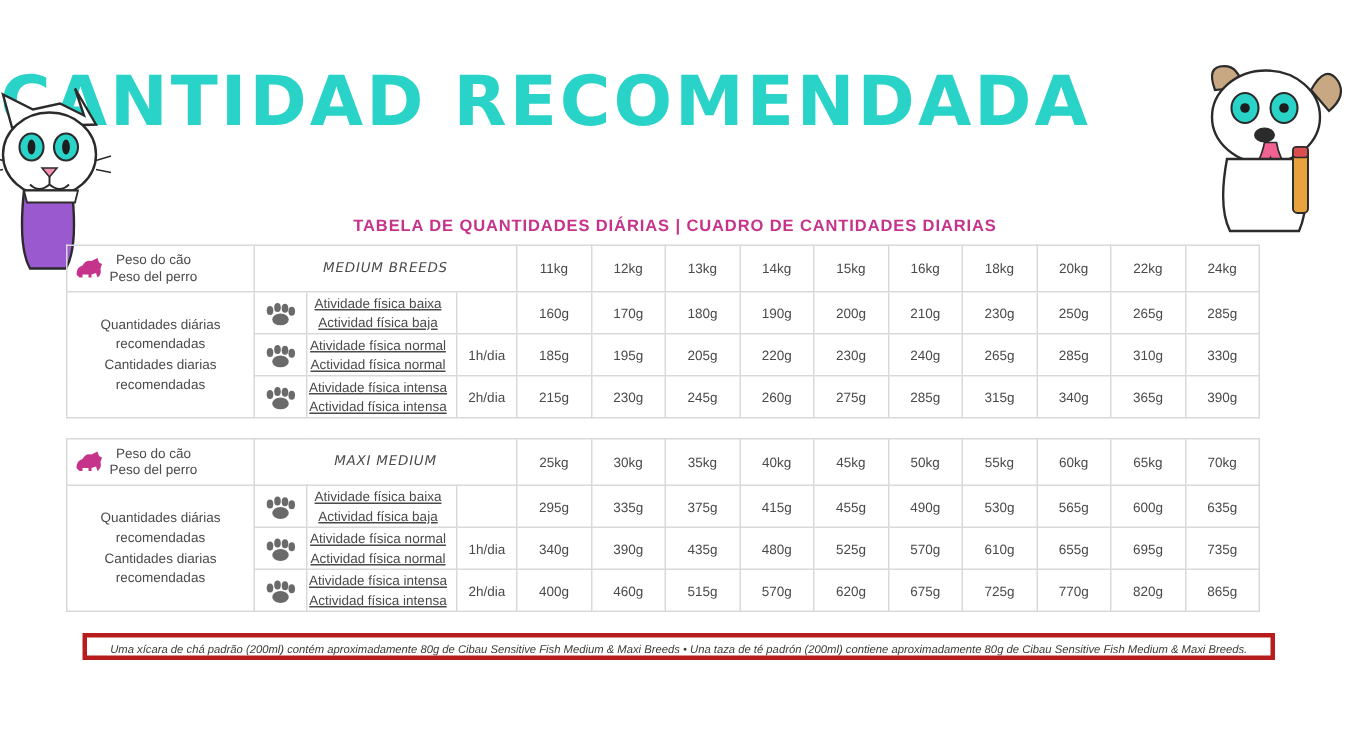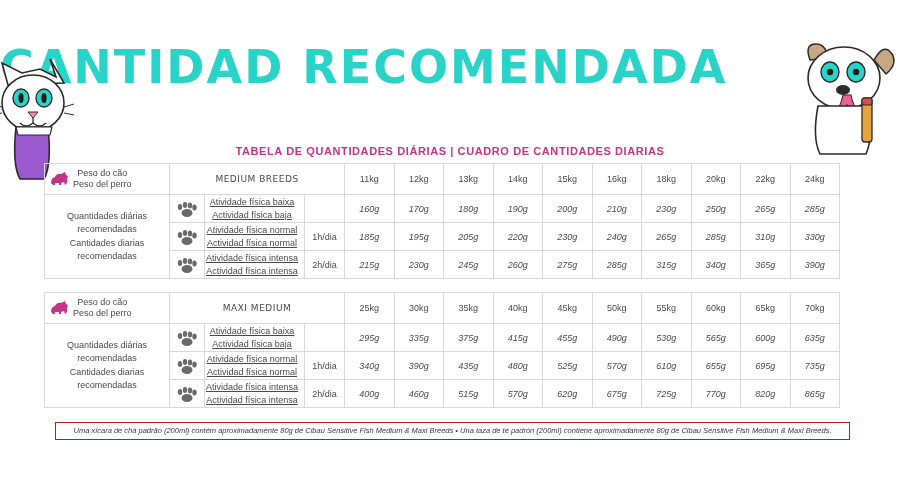--- a/index.html
+++ b/index.html
@@ -93,20 +93,21 @@
     padding-left: 4px !important;
     line-height: 1.25;
     font-weight: bold;
   }
   .hdr-breed {
     color: #c5338a;
     font-size: 19px;
     font-weight: bold;
     letter-spacing: 0.5px;
     font-family: "DejaVu Sans", sans-serif;
+    font-style: italic;
   }
   .hdr-weight {
     color: #c5338a;
     font-size: 12px;
     font-weight: bold;
   }
 
   
   .body-row td { height: 27px; }
   .cell-activity {
@@ -118,21 +119,20 @@
     text-decoration: underline;
   }
   .cell-time {
     font-size: 7.5px;
     font-weight: bold;
     color: #3a3a3a;
   }
   .cell-value {
     font-size: 10px;
     color: #3a3a3a;
-    font-style: italic;
   }
   .cell-label {
     font-size: 9px;
     line-height: 1.5;
     color: #3a3a3a;
     text-align: center;
     border: 1px solid #d9d9d9;
   }
   .cell-icon {
     border: 1px solid #d9d9d9;
@@ -140,21 +140,21 @@
 
   .footnote {
     position: absolute;
     left: 55px;
     top: 422px;
     width: 795px;
     font-size: 7.5px;
     color: #3a3a3a;
     text-align: center;
     font-style: italic;
-    border: 1px solid #b91c1c;
+    border: 3px solid #b91c1c;
     padding: 4px 0 5px 0;
     box-sizing: border-box;
     height: 18px;
     line-height: 1.1;
   }
 
   .paw { display:block; margin: 0 auto; }
   .dogicon { display:block; }
 </style>
 </head>

